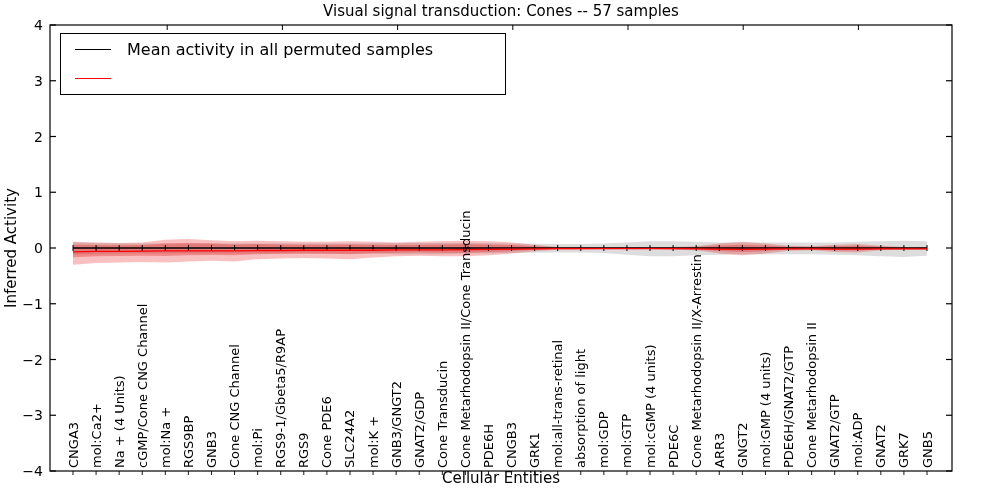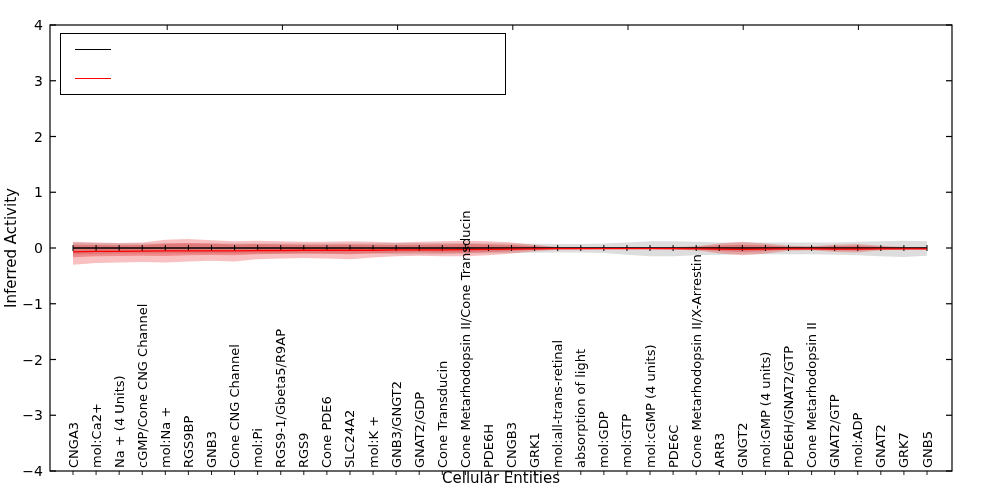--- a/index.html
+++ b/index.html
@@ -195,24 +195,26 @@
         <text x="793.0135135135135" y="468" transform="rotate(-90 793.0135135135135 468)" font-size="13">PDE6H/GNAT2/GTP</text>
         <text x="816.0945945945946" y="468" transform="rotate(-90 816.0945945945946 468)" font-size="13">Cone Metarhodopsin II</text>
         <text x="839.1756756756756" y="468" transform="rotate(-90 839.1756756756756 468)" font-size="13">GNAT2/GTP</text>
         <text x="862.2567567567568" y="468" transform="rotate(-90 862.2567567567568 468)" font-size="13">mol:ADP</text>
         <text x="885.3378378378378" y="468" transform="rotate(-90 885.3378378378378 468)" font-size="13">GNAT2</text>
         <text x="908.418918918919" y="468" transform="rotate(-90 908.418918918919 468)" font-size="13">GRK7</text>
         <text x="931.5" y="468" transform="rotate(-90 931.5 468)" font-size="13">GNB5</text>
       </g>
     </svg>
 
+  <div class="fig-title">Visual signal transduction: Cones -- 57 samples</div>
   <div class="y-label">Inferred Activity</div>
   <div class="x-label">Cellular Entities</div>
 
   <div class="legend">
     <div class="legend-row">
       <div class="legend-swatch" style="border-top-color: rgb(0, 0, 0);"></div>
+      <div class="legend-label">Mean activity in all permuted samples</div>
     </div>
     <div class="legend-row">
       <div class="legend-swatch" style="border-top-color: rgb(255, 0, 0);"></div>
     </div>
   </div>
 </div>
 
 </body></html>

